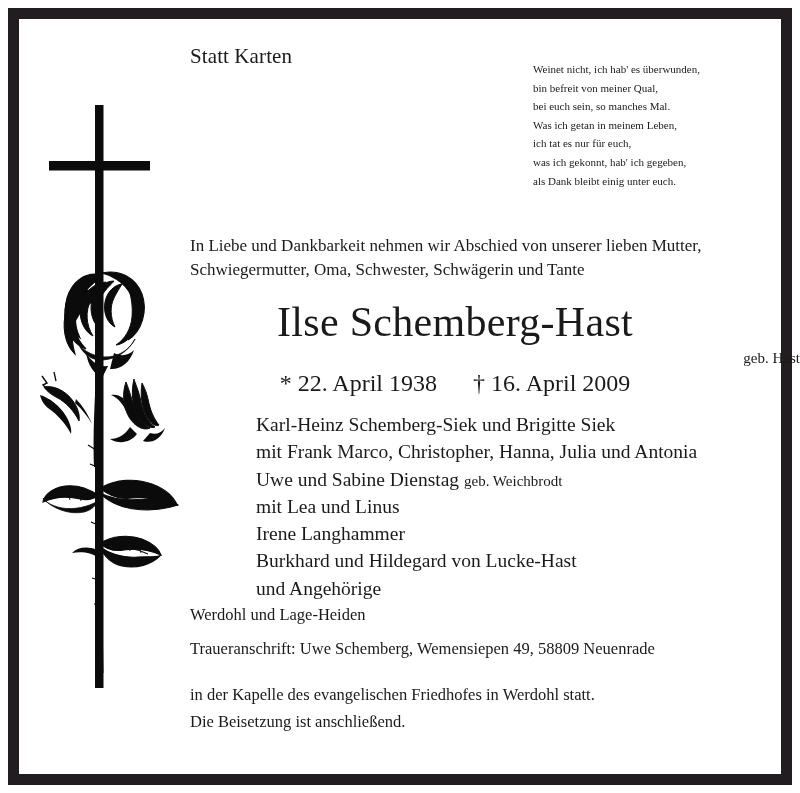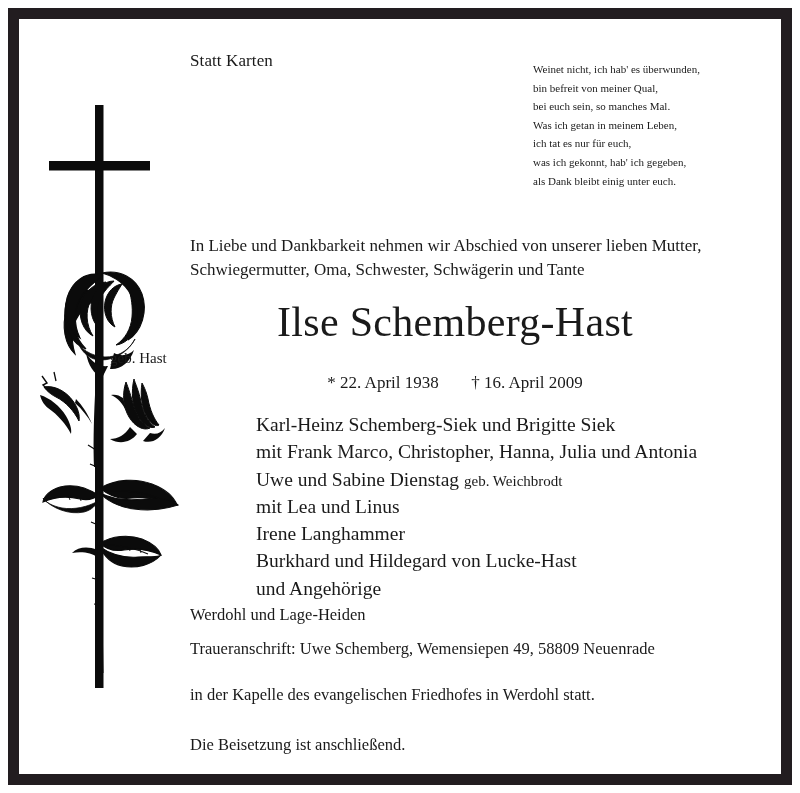--- a/index.html
+++ b/index.html
@@ -47,22 +47,22 @@
     left: 30px;
     top: 95px;
     width: 165px;
     height: 610px;
   }
 
   
   .statt-karten {
     position: absolute;
     left: 190px;
-    top: 50px;
-    font-size: 17px;
+    top: 42px;
+    font-size: 21px;
     line-height: 1.35;
     letter-spacing: 0.1px;
   }
 
   .poem {
     position: absolute;
     left: 533px;
     top: 60px;
     font-size: 11px;
     line-height: 18.6px;
@@ -90,33 +90,32 @@
     line-height: 48px;
     letter-spacing: 0.3px;
     padding-left: 110px;
   }
 
   .maiden {
     position: absolute;
     left: 0;
     right: 0;
     top: 349px;
-    text-align: left;
+    text-align: right;
     font-size: 15px;
     line-height: 19px;
-    padding-left: 110px;
   }
 
   .dates {
     position: absolute;
     left: 0;
     right: 0;
     top: 372px;
     text-align: center;
-    font-size: 17px;
+    font-size: 24px;
     line-height: 22px;
     padding-left: 110px;
   }
   .dates .gap { display: inline-block; width: 24px; }
 
   .family {
     position: absolute;
     left: 256px;
     top: 412px;
     font-size: 19.5px;
@@ -138,21 +137,21 @@
   .places div { white-space: nowrap; }
 
   .ceremony {
     position: absolute;
     left: 190px;
     top: 684px;
     font-size: 16.5px;
     line-height: 22.5px;
   }
   .ceremony div { white-space: nowrap; }
-  .ceremony .after { margin-top: 27px; }
+  .ceremony .after { margin-top: 4px; }
 </style>
 </head>
 <body>
 
 <div class="page">
 
   <div class="frame"></div>
 
   <div class="canvas">
 

